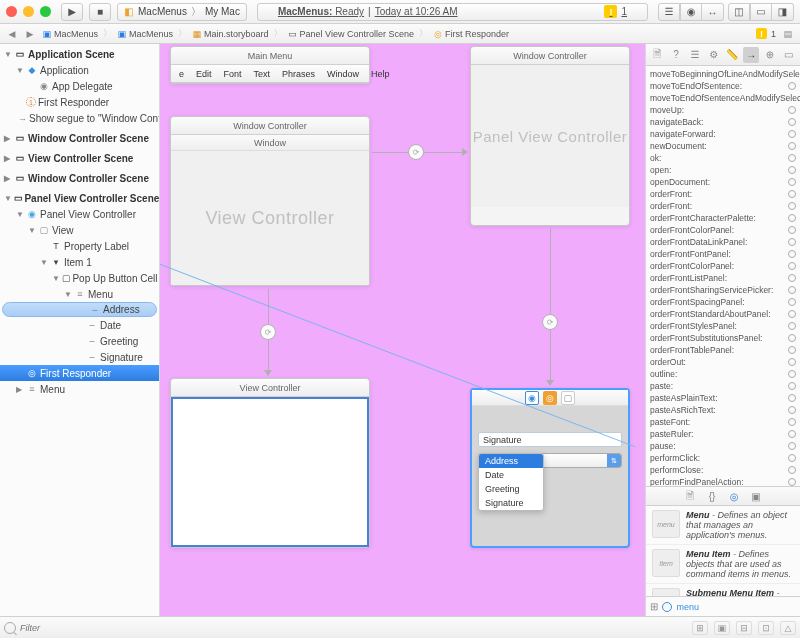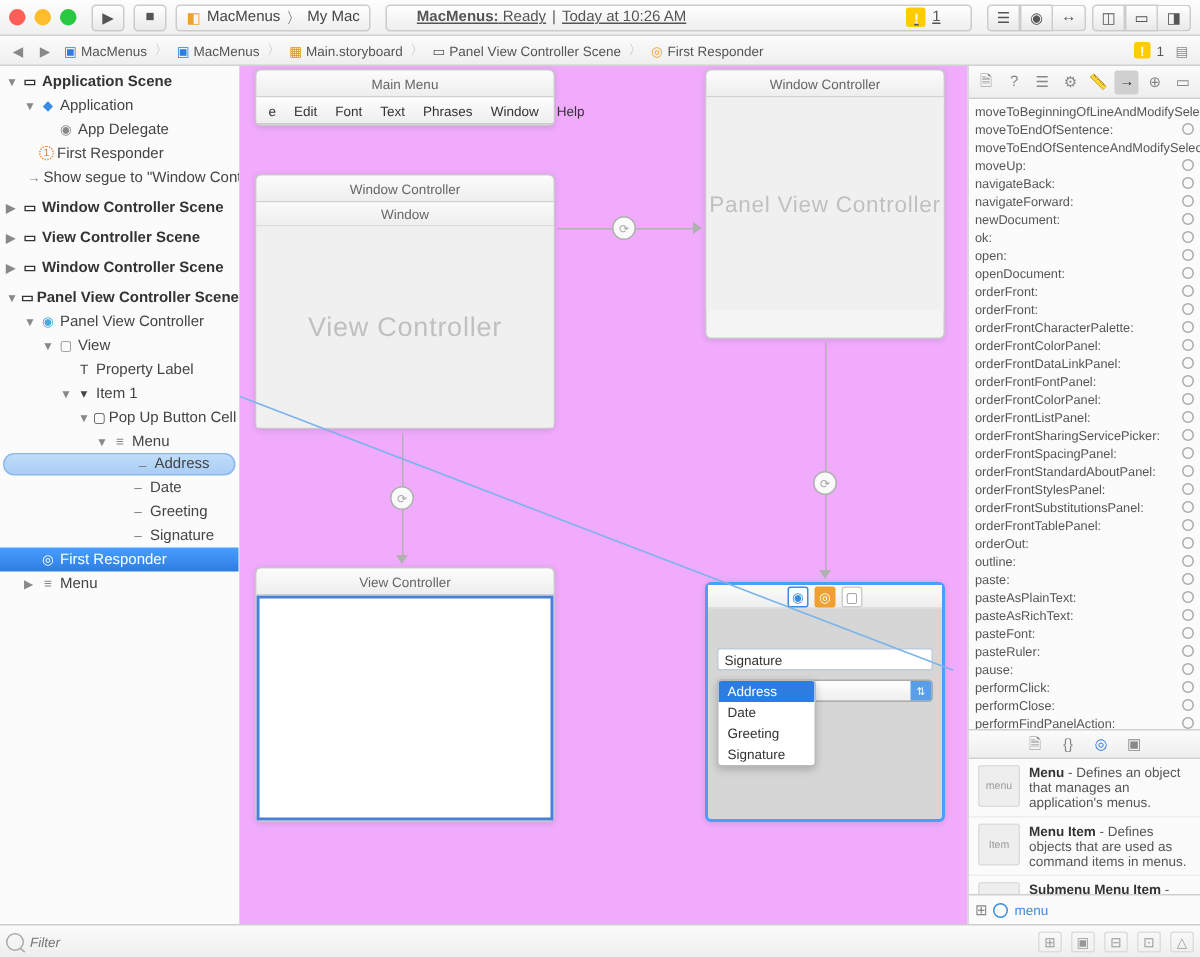--- a/index.html
+++ b/index.html
@@ -80,21 +80,21 @@
   
   .insp-tabs{ height:22px;background:linear-gradient(#fbfbfb,#eee);border-bottom:1px solid #d0d0d0;display:flex;align-items:center;justify-content:space-around;padding:0 2px;}
   .insp-tab{ width:16px;height:16px;display:flex;align-items:center;justify-content:center;font-size:10px;color:#888;border-radius:2px;}
   .insp-tab.active{ background:#d0d0d0;color:#333;}
   .actions-list{ flex:1;overflow-y:auto;font-size:8.5px;color:#555;padding:2px 0 2px 4px;}
   .action-row{ display:flex;align-items:center;height:12px;justify-content:space-between;padding-right:4px;}
   .action-row .rad{ width:8px;height:8px;border:1px solid #aaa;border-radius:50%;}
   .lib-tabs{ height:20px;border-top:1px solid #d0d0d0;border-bottom:1px solid #d0d0d0;background:linear-gradient(#fbfbfb,#eee);display:flex;align-items:center;justify-content:center;gap:8px;}
   .lib-tab{ width:14px;height:14px;display:flex;align-items:center;justify-content:center;color:#888;font-size:10px;}
   .lib-tab.active{ color:#2d7de0;}
-  .lib-list{ overflow-y:auto; max-height:90px;}
+  .lib-list{ overflow-y:auto; max-height:90px;font-style:italic;}
   .lib-item{ display:flex;gap:6px;padding:4px 6px;border-bottom:1px solid #eee;font-size:9px;color:#555;}
   .lib-ic{ width:28px;height:28px;background:#eee;border:1px solid #ddd;border-radius:2px;display:flex;align-items:center;justify-content:center;font-size:7px;color:#999;flex-shrink:0;}
   .lib-item b{ color:#333;}
   .lib-filter{ height:20px;border-top:1px solid #d0d0d0;display:flex;align-items:center;padding:0 4px;gap:4px;}
   .lib-filter .grid{ color:#888;font-size:10px;}
   .lib-filter input{ flex:1;border:none;background:transparent;font-size:9px;color:#3a8de0;outline:none;}
   .lib-filter .sc{ width:10px;height:10px;border:1px solid #3a8de0;border-radius:50%;font-size:7px;color:#3a8de0;display:flex;align-items:center;justify-content:center;}
 
   
   .bottom{ height:22px;background:linear-gradient(#fbfbfb,#eee);border-top:1px solid #d0d0d0;display:flex;align-items:center;padding:0 4px;gap:6px;font-size:9px;color:#888;}

